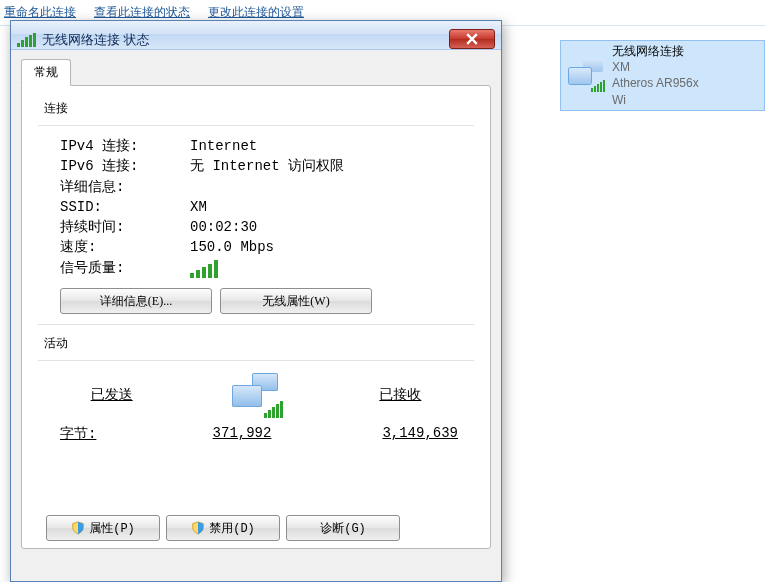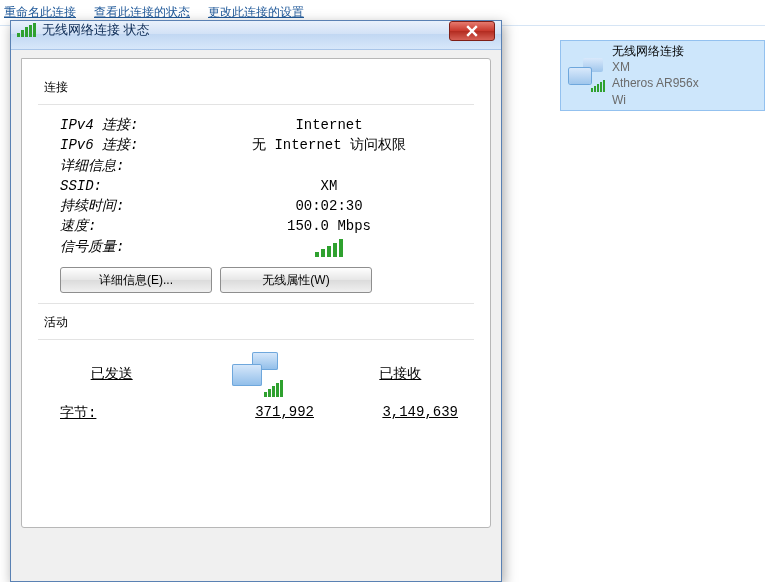--- a/index.html
+++ b/index.html
@@ -67,21 +67,21 @@
     background: #f0f0f0;
     border: 1px solid #5a81b3;
     box-shadow: 2px 4px 12px rgba(0,0,0,0.35);
     display: flex;
     flex-direction: column;
   }
   .tbar {
     height: 28px;
     background: linear-gradient(#e9f1fb, #d3e2f6 45%, #c1d7f2 46%, #d7e7fa);
     display: flex;
-    align-items: flex-start;
+    align-items: flex-end;
     padding: 0 6px;
     border-bottom: 1px solid #a9c5e8;
   }
   .tbar-title {
     flex: 1;
     display: flex;
     align-items: center;
     gap: 6px;
     color: #0b2a54;
     font-size: 13px;
@@ -125,38 +125,38 @@
     padding: 4px 12px;
     border-radius: 3px 3px 0 0;
     font-size: 12px;
     position: relative;
     top: 1px;
   }
   .panel {
     border: 1px solid #b7b7b7;
     background: #fff;
     border-radius: 0 3px 3px 3px;
-    padding: 20px 22px 10px 22px;
+    padding: 14px 22px 10px 22px;
     height: 438px;
     position: relative;
     z-index: 1;
   }
   .sect-title {
     font-size: 12px;
     margin-bottom: 8px;
     color: #000;
   }
   .kv {
     font-family: "Courier New", monospace;
     font-size: 14px;
     display: flex;
     line-height: 1.45;
   }
-  .kv .k { flex: 0 0 130px; white-space: nowrap; padding-left: 16px; font-style: italic; }
-  .kv .v { flex: 1; text-align: center; white-space: nowrap; }
+  .kv .k { flex: 0 0 130px; white-space: nowrap; padding-left: 16px; }
+  .kv .v { flex: 1; text-align: left; white-space: nowrap; }
   .sig-large {
     display: inline-flex;
     align-items: flex-end;
     gap: 2px;
     height: 18px;
     vertical-align: bottom;
   }
   .sig-large i { width: 4px; background: #2fa12f; display: block; }
   .sig-large i:nth-child(1){height:5px;}
   .sig-large i:nth-child(2){height:8px;}
@@ -172,21 +172,21 @@
     background: linear-gradient(#fefefe, #e7e7e7 48%, #dcdcdc 52%, #f0f0f0);
     border: 1px solid #8e8e8e;
     border-radius: 3px;
     padding: 0 10px;
     font-size: 12px;
     cursor: pointer;
     gap: 4px;
     font-family: "Courier New", monospace;
   }
   .btnrow-top { margin-top: 10px; display: flex; gap: 8px; padding-left: 16px; }
-  .btnrow-top .btn { min-width: 130px; font-family: Liberation Sans, sans-serif; }
+  .btnrow-top .btn { min-width: 130px; font-family: Liberation Serif, serif; }
   hr.sep {
     border: none;
     border-top: 1px solid #e3e3e3;
     margin: 10px -6px;
   }
   .activity {
     position: relative;
     height: 120px;
     text-decoration: underline;
   }
@@ -219,21 +219,21 @@
   .big-icon .bars i:nth-child(3){height:11px;}
   .big-icon .bars i:nth-child(4){height:14px;}
   .big-icon .bars i:nth-child(5){height:17px;}
   .bytes {
     display: flex;
     font-family: "Courier New", monospace;
     font-size: 14px;
     margin-top: 6px;
   }
   .bytes .lbl { flex: 0 0 110px;  padding-left:16px;}
-  .bytes .col { flex: 1; text-align: right; }
+  .bytes .col { flex: 1; text-align: center; }
   .bytes .colR { flex: 1; text-align: right; padding-right: 10px; }
   .btnrow-bottom {
     margin-top: 24px;
     display: flex;
     gap: 6px;
     padding-left: 2px;
   }
   .btnrow-bottom .btn { min-width: 92px; font-family: "Courier New", monospace; }
   .shield {
     width: 14px; height: 14px;
@@ -296,20 +296,23 @@
         </span>
       <span>无线网络连接 状态</span>
     </div>
     <div class="close-btn">
       <svg viewBox="0 0 10 10">
         <path d="M1 1 L9 9 M9 1 L1 9" stroke="#fff" stroke-width="2"></path>
       </svg>
     </div>
   </div>
   <div class="dlg-body">
+    <div class="tabs">
+      <div class="tab">常规</div>
+    </div>
     <div class="panel">
       <div class="sect-title">连接</div>
       <hr class="sep" style="margin-top:2px">
       <div class="kv">
           <span class="k">IPv4 连接:</span>
           <span class="v">Internet</span>
         </div>
       <div class="kv">
           <span class="k">IPv6 连接:</span>
           <span class="v">无 Internet 访问权限</span>
@@ -366,20 +369,37 @@
           </div>
           <div>已接收</div>
         </div>
         <div class="bytes">
           <span class="lbl">字节:</span>
           <span class="col">371,992</span>
           <span class="colR">3,149,639</span>
         </div>
       </div>
 
+      <div class="btnrow-bottom">
+        <div class="btn">
+          <svg class="shield" viewBox="0 0 16 16">
+            <path d="M8 1 L14 3 V8 C14 12 8 15 8 15 C8 15 2 12 2 8 V3 Z" fill="#ffd960" stroke="#c88a00" stroke-width="0.8"></path>
+            <path d="M8 1 L14 3 V8 C14 12 8 15 8 15 V1 Z" fill="#3a9be8"></path>
+          </svg>
+          <span>属性(P)</span>
+        </div>
+        <div class="btn">
+          <svg class="shield" viewBox="0 0 16 16">
+            <path d="M8 1 L14 3 V8 C14 12 8 15 8 15 C8 15 2 12 2 8 V3 Z" fill="#ffd960" stroke="#c88a00" stroke-width="0.8"></path>
+            <path d="M8 1 L14 3 V8 C14 12 8 15 8 15 V1 Z" fill="#3a9be8"></path>
+          </svg>
+          <span>禁用(D)</span>
+        </div>
+        <div class="btn">诊断(G)</div>
+      </div>
     </div>
 
   </div>
 </div>
 
 <div class="anno-box" style="left:36px; top:465px; width:108px; height:42px;"></div>
 <svg class="anno-arrow" style="left:95px; top:330px; width:140px; height:145px;">
   <defs>
     <marker id="ah" markerWidth="10" markerHeight="10" refX="6" refY="5" orient="auto">
       <path d="M0 0 L10 5 L0 10 Z" fill="#e20000"></path>

